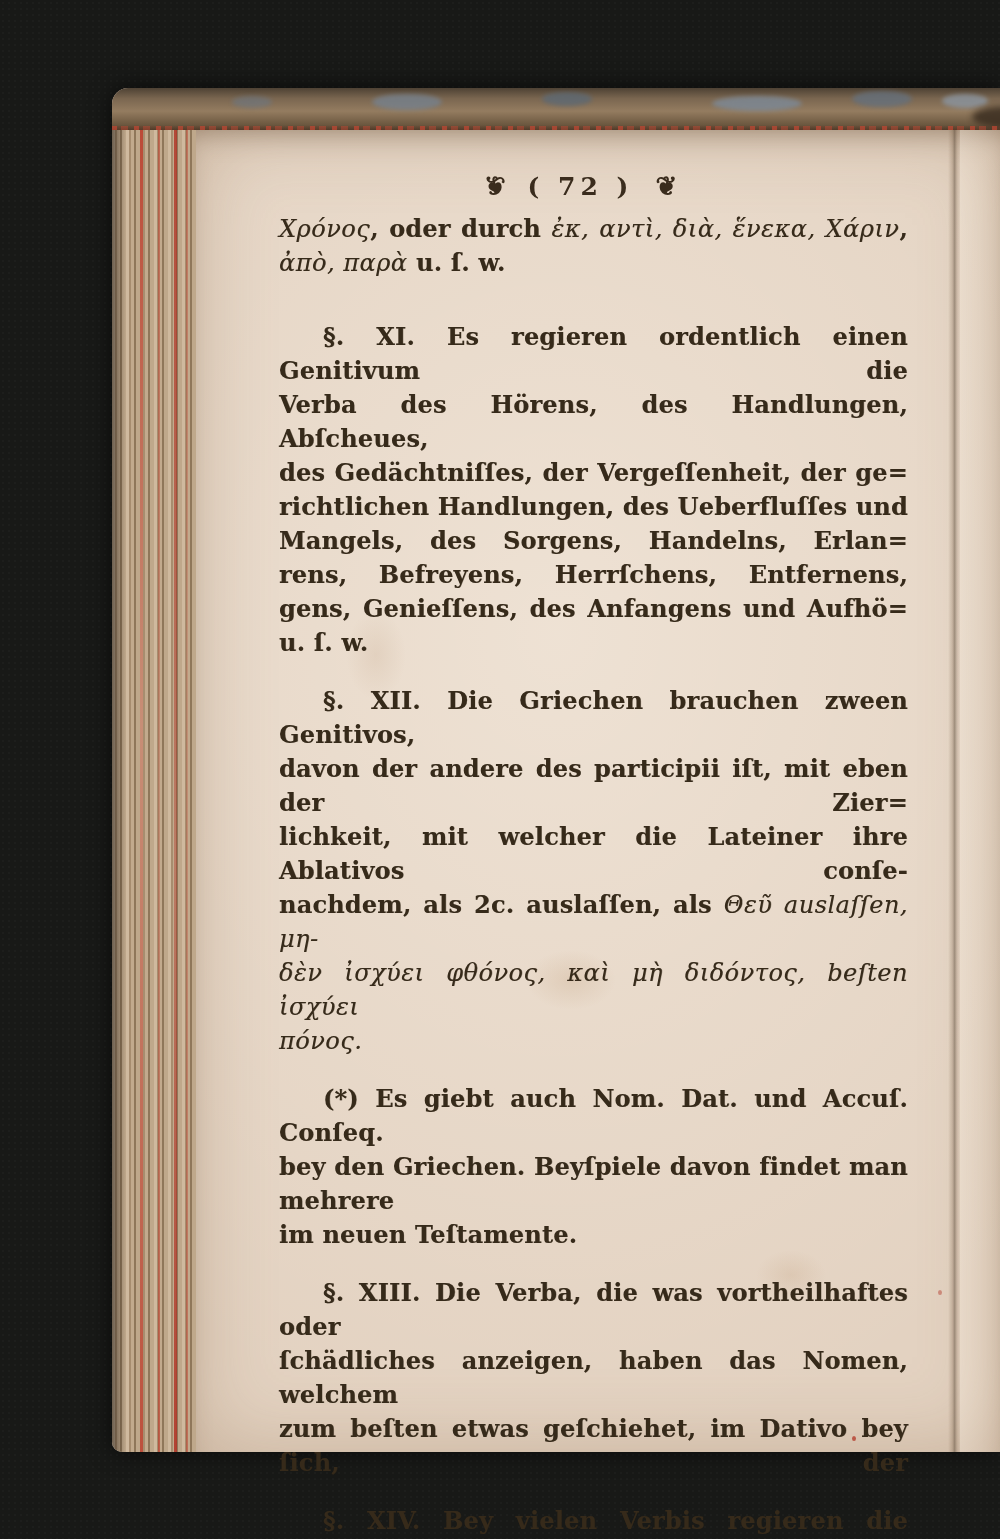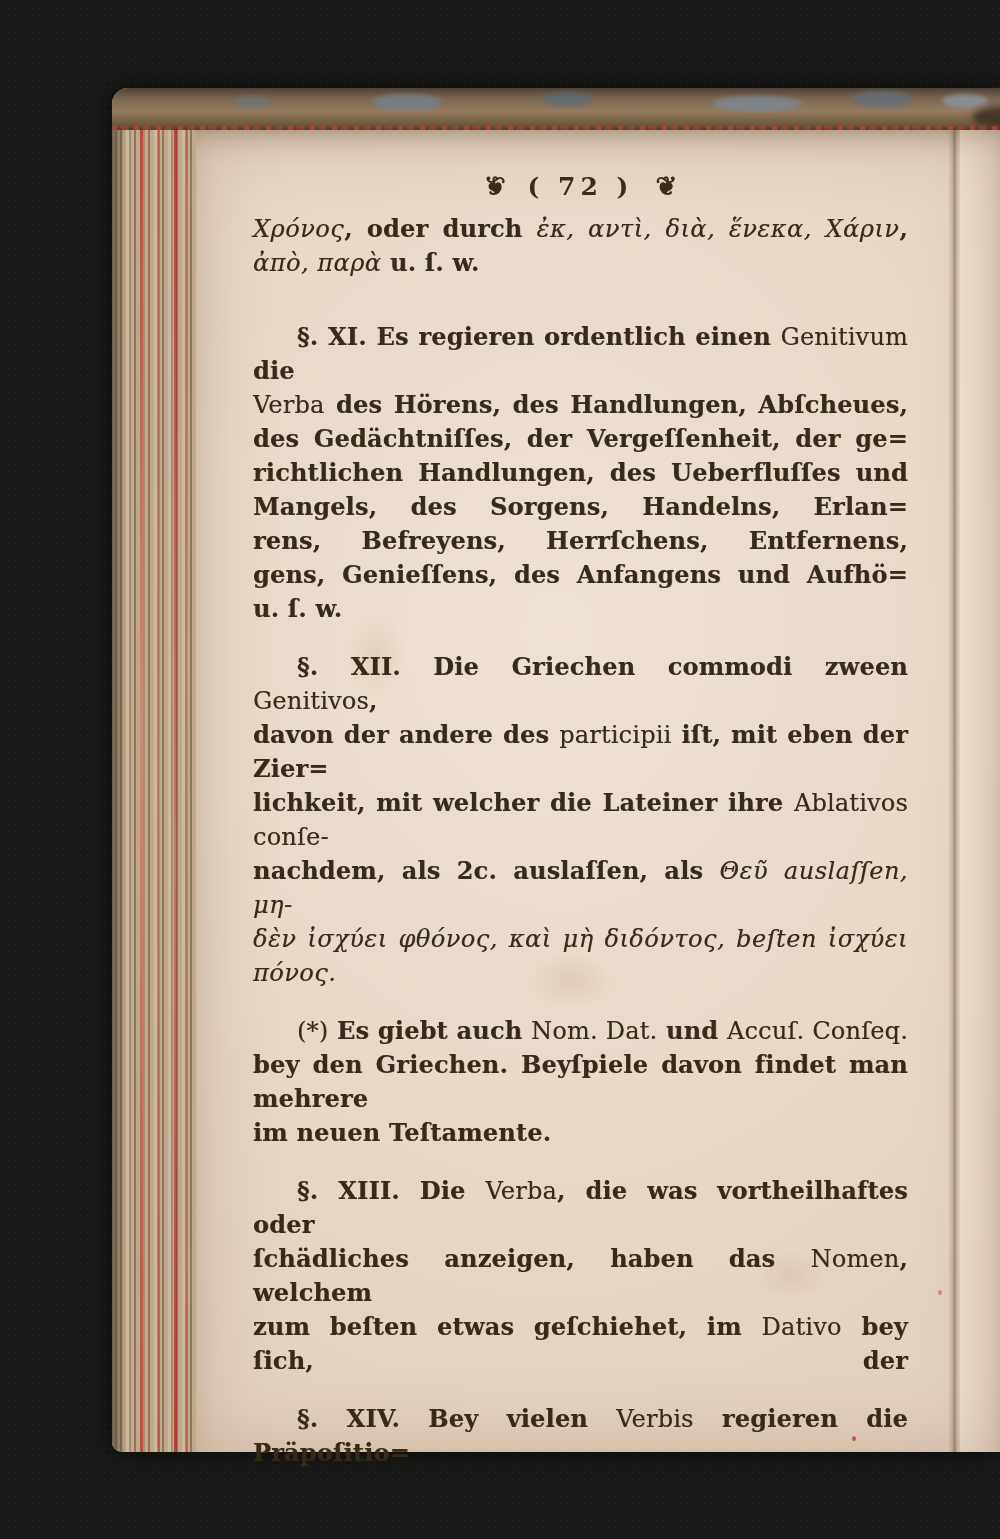--- a/index.html
+++ b/index.html
@@ -76,24 +76,25 @@
   .ornament{font-size:26px;line-height:26px;}
   .orn-left{transform:scaleX(-1);}
   .pagenum{letter-spacing:5px;}
   .para{margin-top:24px;}
   .para:first-child{margin-top:6px;}
   .para:nth-child(2){margin-top:40px;}
   .line{
     font:bold 24px/34px "DejaVu Serif",serif;color:#362a1a;
     text-align:justify;letter-spacing:.2px;
     text-shadow:.4px .4px .6px rgba(54,42,26,.45);
+    margin-left:26px;
   }
   .line.j{text-align-last:justify;}
   .line.first{text-indent:44px;}
-  .a{font-weight:normal;}
+  .a{font-weight:bold;}
   .g{font-weight:normal;font-style:italic;letter-spacing:.5px;}
 </style>
 </head>
 <body>
 
 <div class="book">
 
   <div class="top-edge">
     <div class="marble m6"></div>
     <div class="marble m1"></div>
@@ -137,21 +138,21 @@
             <div class="line j first"><span>§. XI. Es regieren ordentlich einen </span><span class="a">Genitivum</span><span> die</span></div>
             <div class="line j"><span class="a">Verba</span><span> des Hörens, des Handlungen, Abſcheues,</span></div>
             <div class="line j"><span>des Gedächtniſſes, der Vergeſſenheit, der ge=</span></div>
             <div class="line j"><span>richtlichen Handlungen, des Ueberfluſſes und</span></div>
             <div class="line j"><span>Mangels, des Sorgens, Handelns, Erlan=</span></div>
             <div class="line j"><span>rens, Befreyens, Herrſchens, Entfernens,</span></div>
             <div class="line j"><span>gens, Genieſſens, des Anfangens und Aufhö=</span></div>
             <div class="line"><span>u. ſ. w.</span></div>
           </div>
           <div class="para">
-            <div class="line j first"><span>§. XII. Die Griechen commodi zween </span><span class="a">Genitivos</span><span>,</span></div>
+            <div class="line j first"><span>§. XII. Die Griechen brauchen zween </span><span class="a">Genitivos</span><span>,</span></div>
             <div class="line j"><span>davon der andere des </span><span class="a">participii</span><span> iſt, mit eben der Zier=</span></div>
             <div class="line j"><span>lichkeit, mit welcher die Lateiner ihre </span><span class="a">Ablativos conſe-</span></div>
             <div class="line j"><span>nachdem, als 2c. auslaſſen, als </span><span class="g">Θεῦ auslaſſen, μη-</span></div>
             <div class="line j"><span class="g">δὲν ἰσχύει φθόνος, καὶ μὴ διδόντος, beſten ἰσχύει</span></div>
             <div class="line"><span class="g">πόνος.</span></div>
           </div>
           <div class="para">
             <div class="line j first"><span class="a">(*)</span><span> Es giebt auch </span><span class="a">Nom. Dat.</span><span> und </span><span class="a">Accuſ. Conſeq.</span></div>
             <div class="line j"><span>bey den Griechen. Beyſpiele davon findet man mehrere</span></div>
             <div class="line"><span>im neuen Teſtamente.</span></div>

